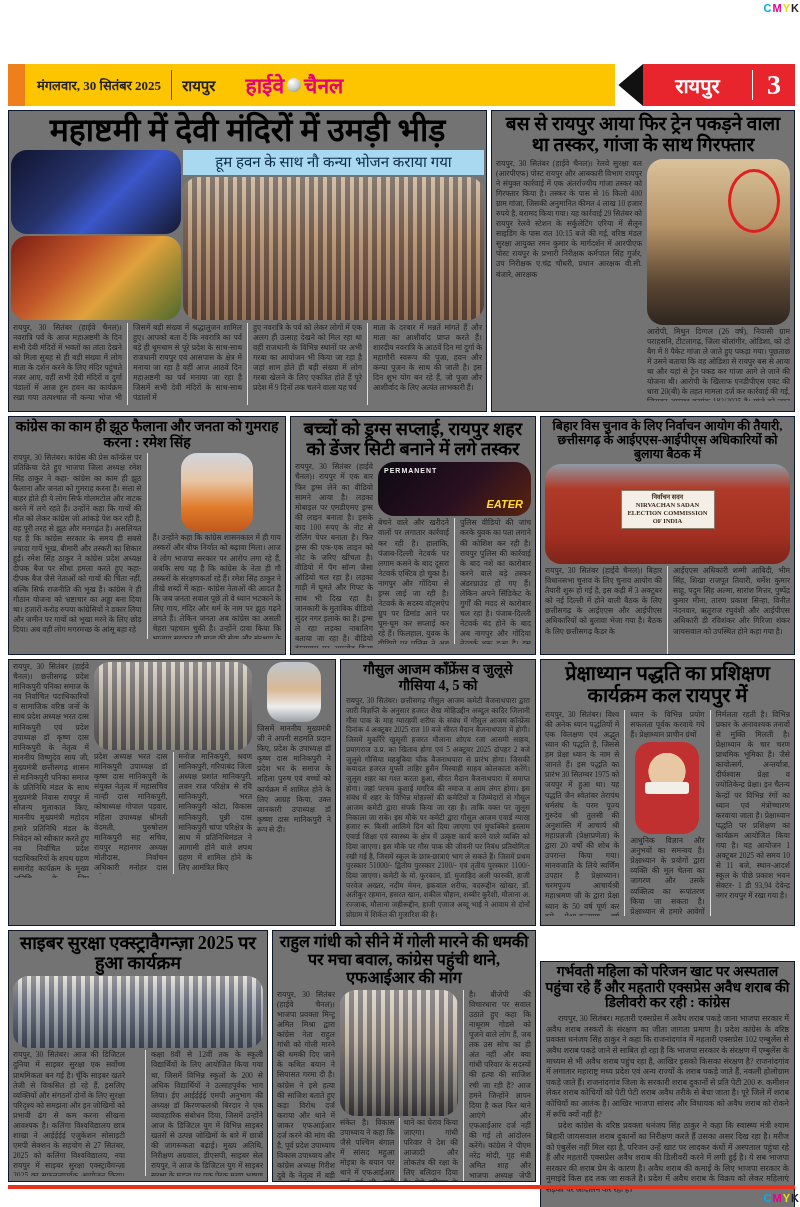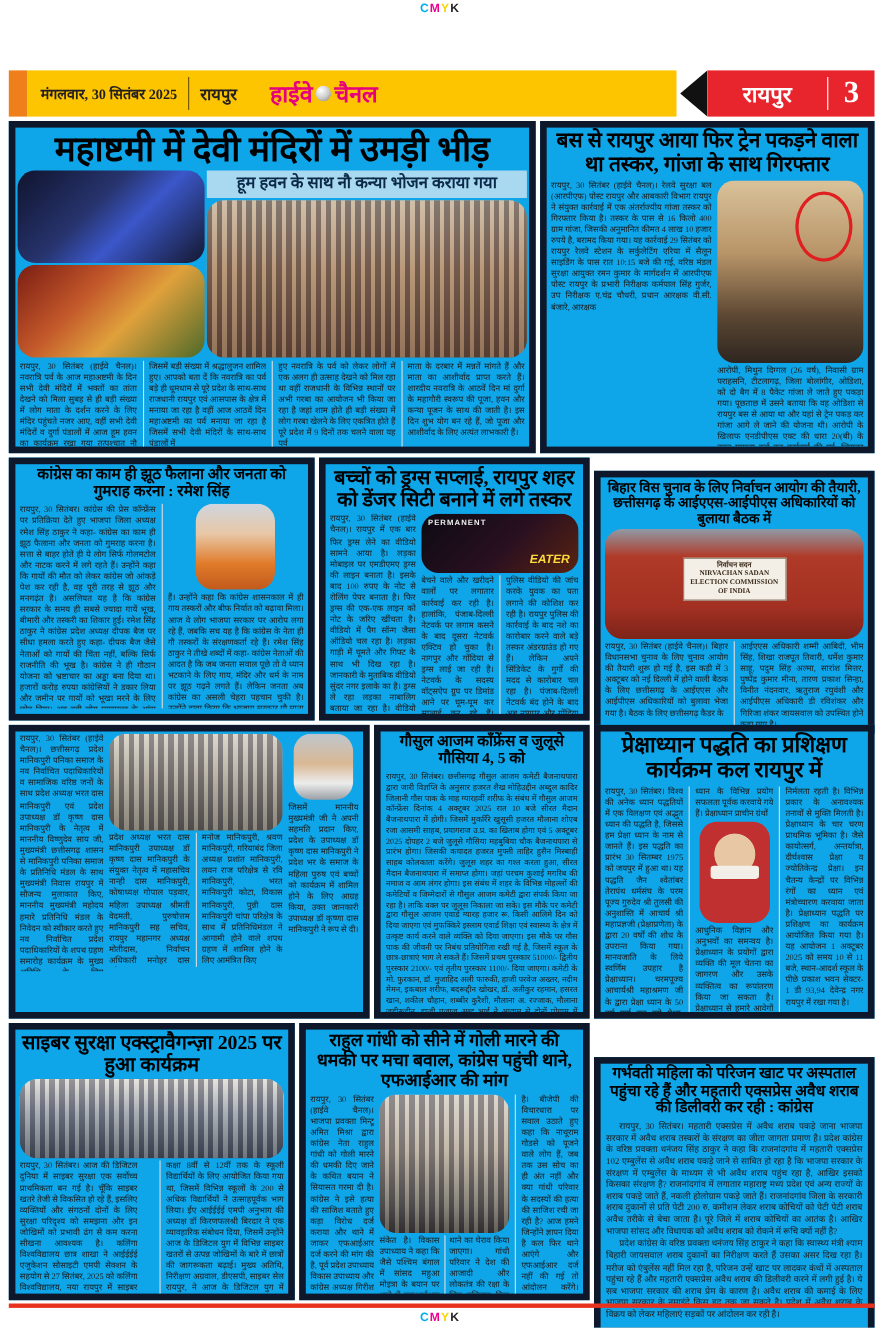--- a/index.html
+++ b/index.html
@@ -1,42 +1,42 @@
 <!DOCTYPE html>
 <html><head>
 <meta charset="utf-8">
 <style>
   html,body{margin:0;padding:0;background:#fff;}
   #pg{position:relative;width:800px;height:1207px;background:#fff;font-family:"Liberation Serif",serif;overflow:hidden;}
-  .cmyk{position:absolute;left:0;width:100%;text-align:center;font:bold 11px "Liberation Sans",sans-serif;letter-spacing:1px;}
+  .cmyk{position:absolute;left:0;width:100%;text-align:right;font:bold 11px "Liberation Sans",sans-serif;letter-spacing:1px;}
   .cmyk .c{color:#00aeef}.cmyk .m{color:#ec008c}.cmyk .y{color:#f5d800}.cmyk .k{color:#231f20}
   
   .mast{position:absolute;left:8px;top:64px;width:787px;height:42px;display:flex;}
   .mast-orange{width:17px;background:#ef7f1a;}
   .mast-yellow{flex:1;background:#fdc400;display:flex;align-items:center;}
   .mast-date{font-weight:bold;font-size:13px;color:#231f20;margin-left:12px;white-space:nowrap;}
   .mast-sep{width:1px;height:30px;background:#6b5200;margin:0 10px;}
   .mast-city{font-weight:bold;font-size:15px;color:#231f20;white-space:nowrap;}
   .logo{display:flex;align-items:center;margin-left:30px;font-weight:bold;font-size:21px;color:#e6007d;white-space:nowrap;}
   .globe{width:14px;height:14px;border-radius:50%;background:radial-gradient(circle at 35% 30%,#fff,#c9c9c9 55%,#7a7a7a);margin:0 3px;}
   .mast-arrow{width:28px;background:#111;clip-path:polygon(100% 0,12% 50%,100% 100%);}
   .mast-red{width:152px;background:#e8242c;display:flex;align-items:center;}
   .mast-ed{flex:1;text-align:center;color:#fff;font-weight:bold;font-size:20px;}
   .mast-vsep{width:1px;height:30px;background:#fff;}
   .mast-num{width:42px;text-align:center;color:#fff;font-weight:bold;font-size:28px;}
   
-  .box{position:absolute;border:6px solid #0f172a;background:#0ea5e9;overflow:hidden;box-sizing:border-box;}
+  .box{position:absolute;border:1px solid #0f172a;background:#737373;overflow:hidden;box-sizing:border-box;}
   .hl{font-weight:bold;text-align:center;color:#000;line-height:1.12;padding:2px 3px 1px 3px;}
   .bt{font-size:7.6px;line-height:1.33;text-align:justify;color:#1c1c1c;overflow:hidden;}
   .cols{display:flex;gap:5px;padding:0 4px;box-sizing:border-box;}
   .col{flex:1;overflow:hidden;}
   .col + .col{border-left:1px solid #ddd;padding-left:5px;}
   .ph{position:relative;overflow:hidden;border-radius:16px;}
   .crowd::after{content:"";position:absolute;inset:0;background:repeating-linear-gradient(90deg,rgba(25,25,45,.38) 0 5px,rgba(245,240,230,.20) 5px 9px);}
-  .subhead{background:#a9d9f1;color:#0b2a4a;font-weight:bold;text-align:center;font-size:15px;line-height:25px;height:25px;overflow:hidden;}
+  .subhead{background:#a9d9f1;color:#0b2a4a;font-weight:normal;text-align:center;font-size:15px;line-height:25px;height:25px;overflow:hidden;}
   .sign{position:absolute;left:50%;top:26%;transform:translateX(-50%);background:#f4efe6;border:1px solid #8a7a6a;padding:2px 6px;text-align:center;color:#3a2a1a;}
   .sign div{font-size:6.5px;line-height:1.25;font-weight:bold;white-space:nowrap;}
   .ring{position:absolute;border:3px solid #e02020;border-radius:50%;}
   .neon1{position:absolute;left:6px;top:5px;color:#eee;font:bold 7px "Liberation Sans",sans-serif;letter-spacing:1px;}
   .neon2{position:absolute;right:8px;bottom:6px;color:#ffd93a;font:bold 11px "Liberation Sans",sans-serif;font-style:italic;}
   .redline{position:absolute;left:8px;top:1185px;width:787px;height:4px;background:#e8321e;}
 </style>
 </head>
 <body>
 
@@ -118,21 +118,21 @@
           <span class="neon2">EATER</span>
         </div>
         <div style="display:flex;gap:5px;margin-top:2px;height:126px;">
           <div class="bt" style="flex:1;">बेचने वाले और खरीदने वालों पर लगातार कार्रवाई कर रही है। हालांकि, पंजाब-दिल्ली नेटवर्क पर लगाम कसने के बाद दूसरा नेटवर्क एक्टिव हो चुका है। नागपुर और गोंदिया से ड्रग्स लाई जा रही है। नेटवर्क के सदस्य वॉट्सऐप ग्रुप पर डिमांड आने पर घूम-घूम कर सप्लाई कर रहे हैं। फिलहाल, युवक के वीडियो पर पुलिस ने अब तक अधिकृत बयान जारी नहीं किया है, लेकिन मामले में एंटी क्राइम एंड साइबर यूनिट की टीम ने गोपनीय जांच शुरू कर दी है।</div>
           <div class="bt" style="flex:1;border-left:1px solid #ddd;padding-left:5px;">पुलिस वीडियो की जांच करके युवक का पता लगाने की कोशिश कर रही है। रायपुर पुलिस की कार्रवाई के बाद नशे का कारोबार करने वाले बड़े तस्कर अंडरग्राउंड हो गए हैं। लेकिन अपने सिंडिकेट के गुर्गों की मदद से कारोबार चल रहा है। पंजाब-दिल्ली नेटवर्क बंद होने के बाद अब नागपुर और गोंदिया नेटवर्क शुरू हुआ है। इस नेटवर्क के मूवमेंट ज्यादातर राजेंद्र नगर, मौदहापारा, आजाद कॉलोनी, वीआईपी रोड, देवेंद्र नगर और शंकर नगर इलाके में कस्टमर की डिमांड पर एमडी सप्लाई की गई है।</div>
         </div>
       </div>
     </div>
   </div>
 
-  <div class="box" style="left:540px;top:428px;width:255px;height:239px;">
+  <div class="box" style="left:540px;top:416px;width:255px;height:239px;">
     <div class="hl" style="font-size:12.5px;">बिहार विस चुनाव के लिए निर्वाचन आयोग की तैयारी, छत्तीसगढ़ के आईएएस-आईपीएस अधिकारियों को बुलाया बैठक में</div>
     <div class="ph" style="height:100px;margin:2px 4px;background:linear-gradient(180deg,#8f9aa6 0%,#b03a28 25%,#a33022 70%,#7e241a 100%);">
       <div class="sign">
         <div>निर्वाचन सदन</div>
         <div>NIRVACHAN SADAN</div>
         <div>ELECTION COMMISSION</div>
         <div>OF INDIA</div>
       </div>
     </div>
     <div class="cols" style="height:98px;">

